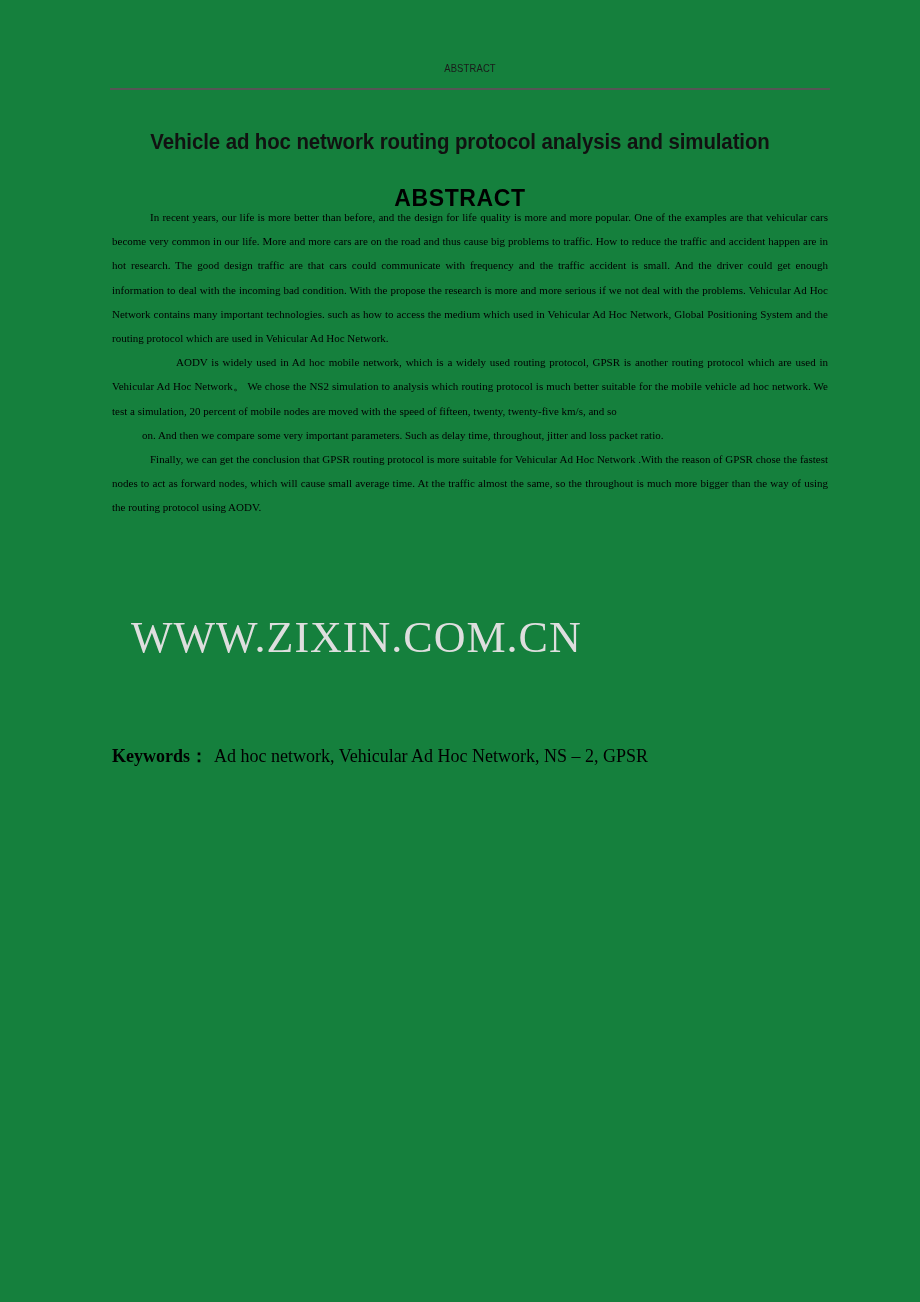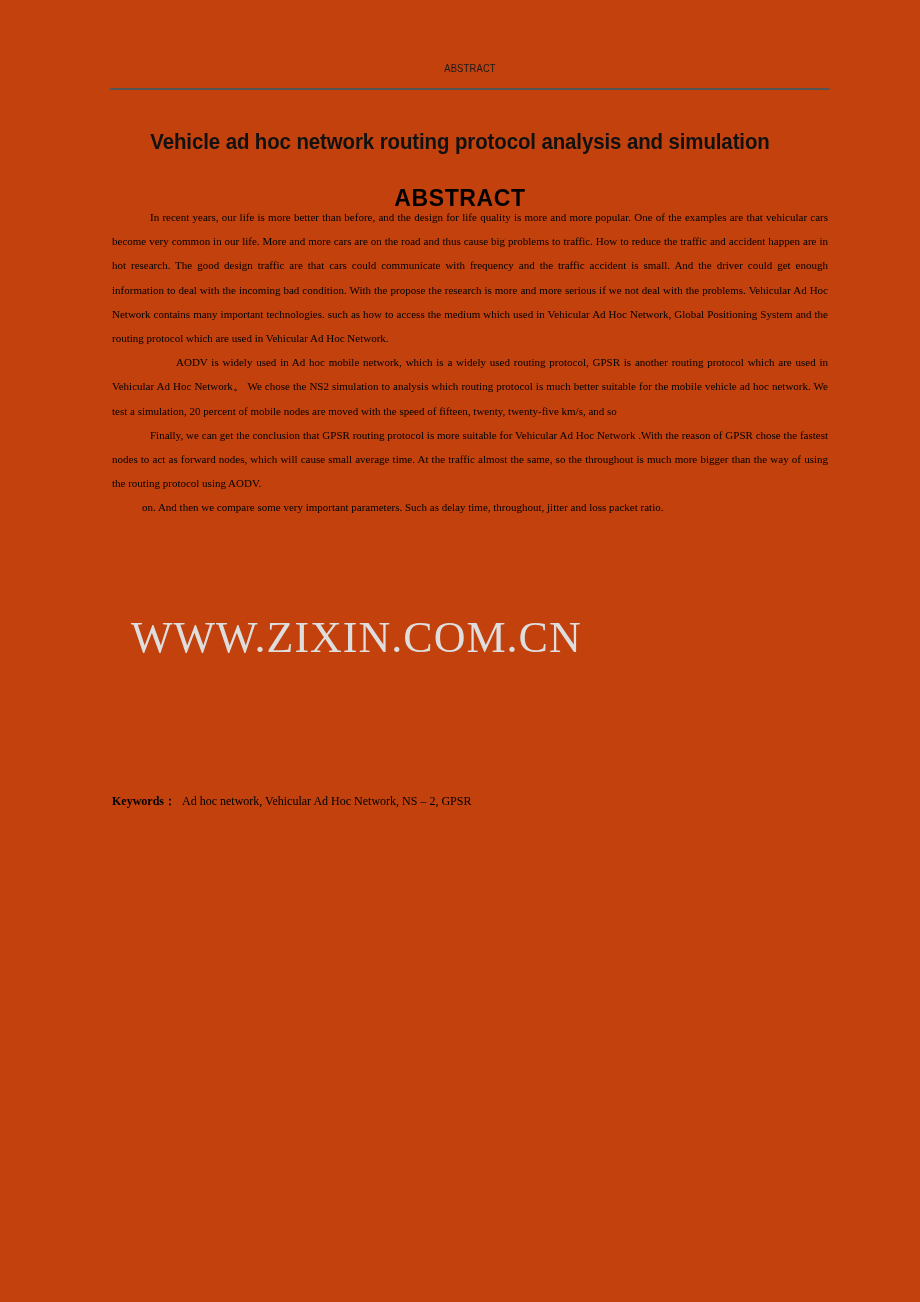--- a/index.html
+++ b/index.html
@@ -12,21 +12,21 @@
     height: 1302px;
     position: relative;
     overflow: hidden;
     font-family: "Liberation Serif", serif;
     color: #000000;
   }
 
   .page {
     position: absolute;
     inset: 0;
-    background: #c2410c;
+    background: #15803d;
   }
 
   
   .running-header {
     position: absolute;
     left: 110px;
     top: 62px;
     width: 720px;
     text-align: center;
     font-family: "Liberation Sans", sans-serif;
@@ -107,24 +107,24 @@
     color: #000000;
     white-space: pre-wrap;
   }
   p.para.indent { text-indent: 38px; }
   p.para.indent-wide { text-indent: 64px; }
   p.para.indent-small { text-indent: 30px; }
 
   .keywords {
     position: absolute;
     left: 112px;
-    top: 789px;
+    top: 744px;
     width: 716px;
     font-family: "Liberation Serif", serif;
-    font-size: 12px;
+    font-size: 18px;
     line-height: 24px;
     color: #000000;
     z-index: 1;
   }
   .keywords b {
     font-weight: bold;
   }
   .kw-values { margin-left: 6px; }
 </style>
 </head>
@@ -138,21 +138,21 @@
 
   <h1 class="doc-title">Vehicle ad hoc network routing protocol analysis and simulation</h1>
 
   <h2 class="abstract-heading">ABSTRACT</h2>
 
   <div class="watermark">www.zixin.com.cn</div>
 
   <div class="body-block">
     <p class="para indent">In recent years, our life is more better than before, and the design for life quality is more and more popular. One of the examples are that vehicular cars become very common in our life. More and more cars are on the road and thus cause big problems to traffic. How to reduce the traffic and accident happen are in hot research. The good design traffic are that cars could communicate with frequency and the traffic accident is small. And the driver could get enough information to deal with the incoming bad condition. With the propose the research is more and more serious if we not deal with the problems. Vehicular Ad Hoc Network contains many important technologies. such as how to access the medium which used in Vehicular Ad Hoc Network, Global Positioning System and the routing protocol which are used in Vehicular Ad Hoc Network.</p>
     <p class="para indent-wide">AODV is widely used in Ad hoc mobile network, which is a widely used routing protocol, GPSR is another routing protocol which are used in   Vehicular Ad Hoc Network。 We chose the NS2 simulation to analysis which routing protocol is much better suitable for the mobile vehicle ad hoc network. We test a simulation, 20 percent of mobile nodes are moved with the speed of fifteen, twenty, twenty-five km/s, and so</p>
+    <p class="para indent-small">on. And then we compare some very important parameters. Such as delay time, throughout, jitter and loss packet ratio.</p>
     <p class="para indent">Finally, we can get the conclusion that GPSR routing protocol is more suitable for Vehicular Ad Hoc Network .With the reason of GPSR chose the fastest nodes to act as forward nodes, which will cause small average time. At the traffic almost the same, so the throughout is much more bigger than the way of using the routing protocol using AODV.</p>
-    <p class="para indent-small">on. And then we compare some very important parameters. Such as delay time, throughout, jitter and loss packet ratio.</p>
   </div>
 
   <div class="keywords">
     <b>Keywords：</b><span class="kw-values">Ad hoc network, Vehicular Ad Hoc Network, NS – 2, GPSR</span>
   </div>
 
 </div>
 
 </body></html>

